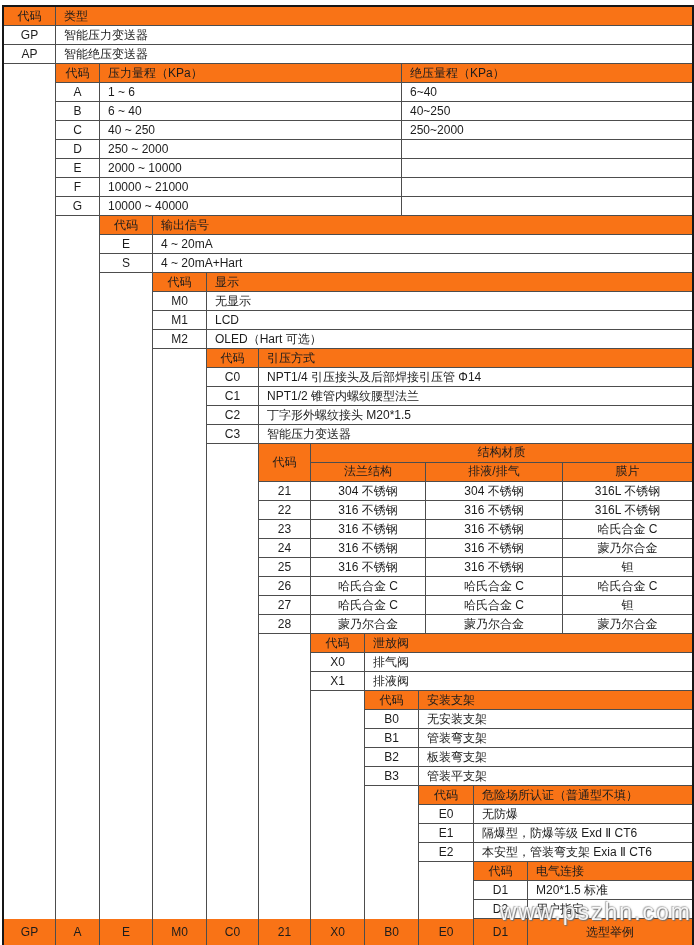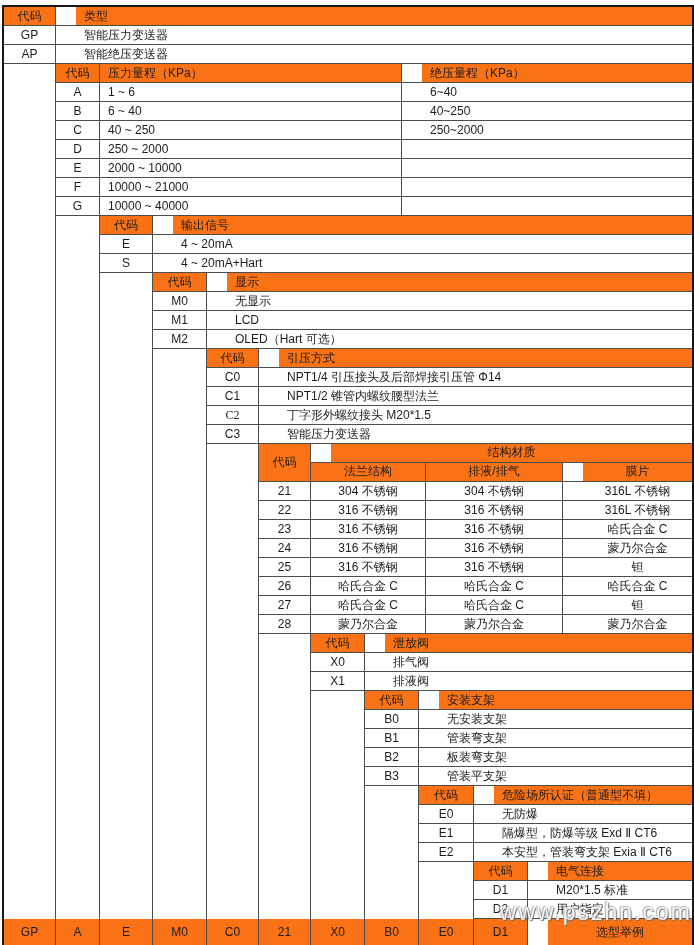--- a/index.html
+++ b/index.html
@@ -11,21 +11,21 @@
   .band{display:flex;align-items:stretch;}
   .spacer{flex:0 0 auto;border-right:1px solid #4d4d4d;box-sizing:border-box;}
   .sub{display:flex;flex-direction:column;flex:1 1 auto;min-width:0;}
   .row{display:flex;height:19px;box-sizing:border-box;
        border-bottom:1px solid #4d4d4d;align-items:stretch;}
   .row.tall{height:38px;}
   .row.summary{height:26px;border-bottom:none;}
   .cell{flex:0 0 auto;box-sizing:border-box;border-right:1px solid #4d4d4d;
        display:flex;align-items:center;overflow:hidden;white-space:nowrap;}
   .row > .cell:last-child{border-right:none;}
-  .grow{flex:1 1 auto;min-width:0;margin-left:20px;}
+  .grow{flex:1 1 auto;min-width:0;}
   .center{justify-content:center;}
   .val{padding-left:8px;}
   .hdr{background:#f97316;}
   .matright{display:flex;flex-direction:column;flex:1 1 auto;min-width:0;}
   .irow{display:flex;height:19px;box-sizing:border-box;align-items:stretch;}
   .irow.bb{border-bottom:1px solid #4d4d4d;}
   .irow > .cell:last-child{border-right:none;}
   #wm{position:absolute;right:2px;top:899px;font-size:23px;letter-spacing:2px;
       color:rgba(255,255,255,0.92);
       text-shadow:1px 1px 1px rgba(110,110,110,0.9),-1px -1px 1px rgba(150,150,150,0.6),0 0 2px rgba(130,130,130,0.8);
@@ -149,21 +149,21 @@
         </div>
         <div class="row">
           <div class="cell center" style="width: 52px;">C0</div>
           <div class="cell val grow">NPT1/4  引压接头及后部焊接引压管   Φ14</div>
         </div>
         <div class="row">
           <div class="cell center" style="width: 52px;">C1</div>
           <div class="cell val grow">NPT1/2  锥管内螺纹腰型法兰</div>
         </div>
         <div class="row">
-          <div class="cell center" style="width: 52px; font-family: Liberation Serif, serif;">C2</div>
+          <div class="cell center" style="width: 52px;">C2</div>
           <div class="cell val grow">丁字形外螺纹接头 M20*1.5</div>
         </div>
         <div class="row">
           <div class="cell center" style="width: 52px;">C3</div>
           <div class="cell val grow">智能压力变送器</div>
         </div>
       </div>
     </div>
     <div class="band">
       <div class="spacer" style="width: 52px;"></div>

